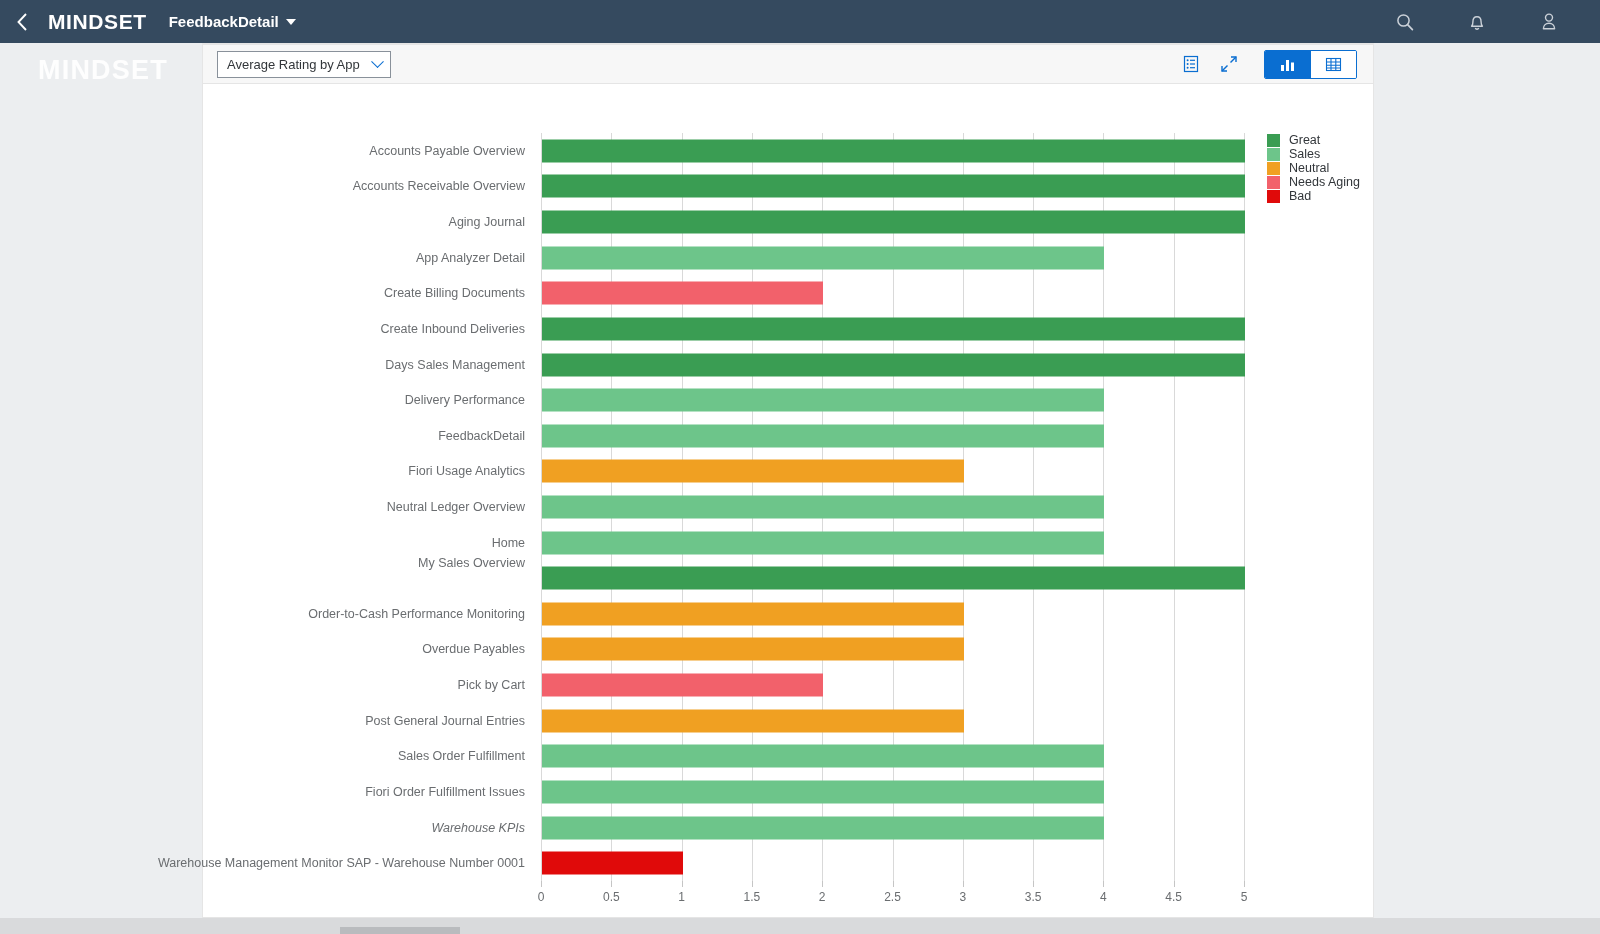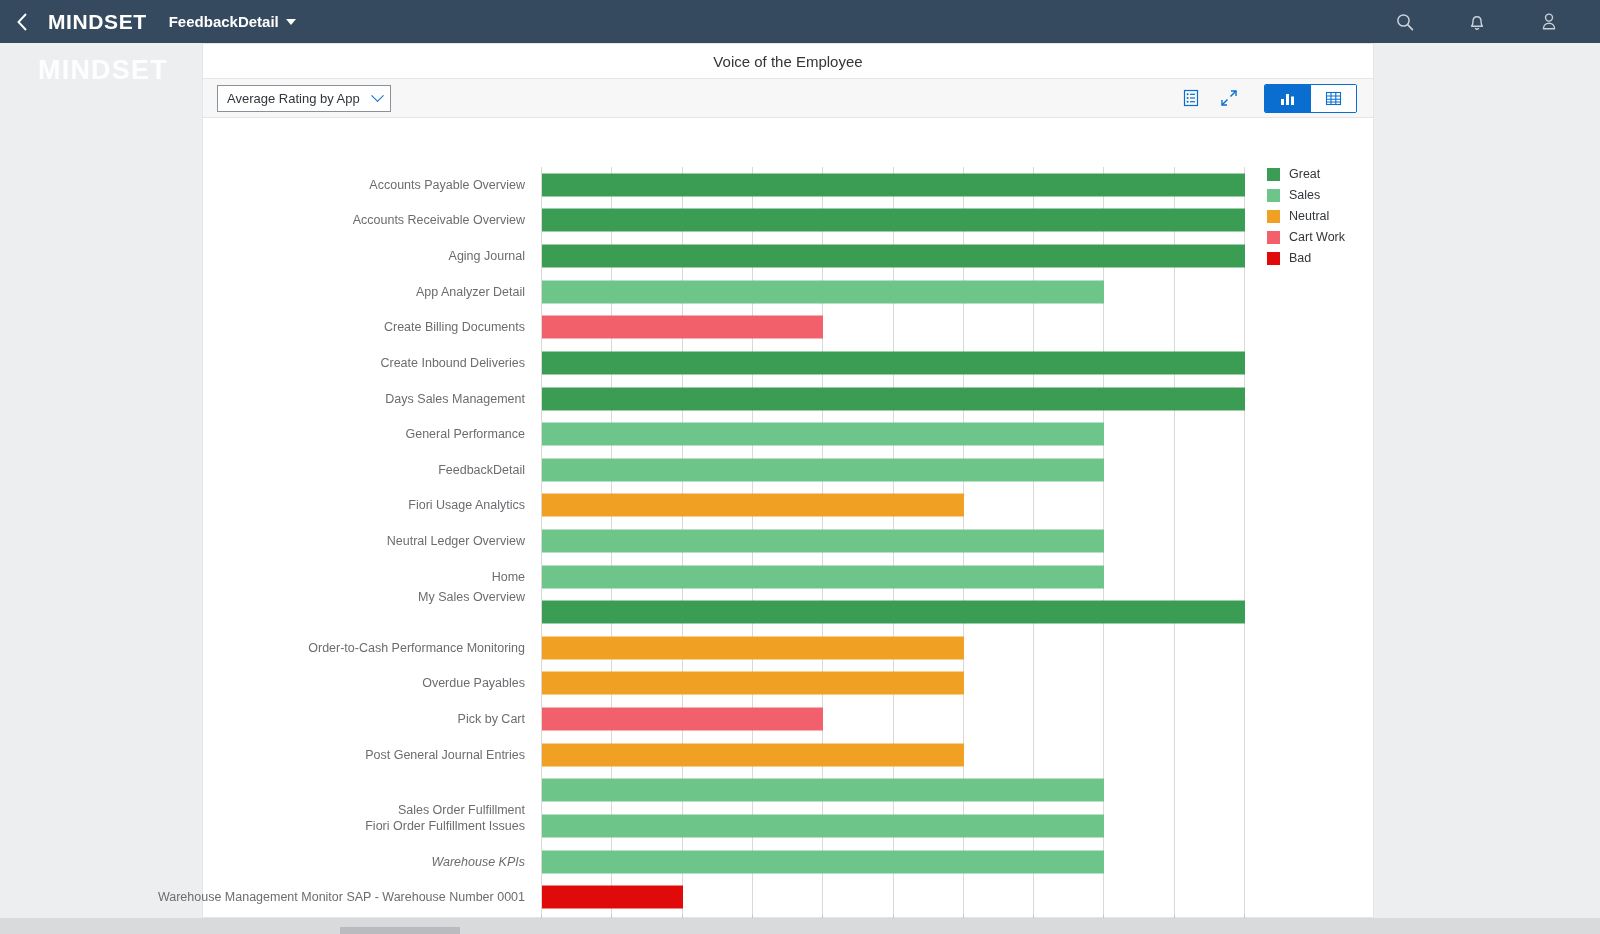--- a/index.html
+++ b/index.html
@@ -167,21 +167,21 @@
   .xtick-label {
     position: absolute; top: 9px;
     font-size: 12px; color: #6a6d70;
     transform: translateX(-50%);
     white-space: nowrap;
   }
 
   
   .legend {
     position: absolute; left: 1064px; top: 49px;
-    display: flex; flex-direction: column; gap: 7px;
+    display: flex; flex-direction: column; 
   }
   .legend-item { display: flex; align-items: center; gap: 9px; cursor: pointer; }
   .legend-swatch { width: 13px; height: 13px; flex: none; }
   .legend-text { font-size: 12.5px; color: #32363a; white-space: nowrap; }
 
   
   .bottom-strip {
     position: absolute; left: 0; bottom: 0;
     width: 1600px; height: 16px;
     background: #d9dadc;
@@ -228,23 +228,20 @@
       </div>
     </div>
   </div>
 
   <div class="left-brand">
     <div class="left-brand-logo">MINDSET</div>
   </div>
 
   <div class="card">
 
-    <div class="card-header">
-      <div class="card-title">Voice of the Employee</div>
-    </div>
 
     <div class="toolbar">
       <div class="dim-select">
         <span>Average Rating by App</span>
         <span class="chev"></span>
       </div>
 
       <div class="toolbar-right">
         <div class="tb-icon">
           <svg width="18" height="18" viewBox="0 0 18 18">
@@ -291,31 +288,31 @@
 
     <div class="chart-wrap">
       <div class="labels-col" id="labels-col">
           <div class="ylabel" style="top: 17.8095px;">Accounts Payable Overview</div>
           <div class="ylabel" style="top: 53.4286px;">Accounts Receivable Overview</div>
           <div class="ylabel" style="top: 89.0476px;">Aging Journal</div>
           <div class="ylabel" style="top: 124.667px;">App Analyzer Detail</div>
           <div class="ylabel" style="top: 160.286px;">Create Billing Documents</div>
           <div class="ylabel" style="top: 195.905px;">Create Inbound Deliveries</div>
           <div class="ylabel" style="top: 231.524px;">Days Sales Management</div>
-          <div class="ylabel" style="top: 267.143px;">General Performance</div>
+          <div class="ylabel" style="top: 267.143px;">Delivery Performance</div>
           <div class="ylabel" style="top: 302.762px;">FeedbackDetail</div>
           <div class="ylabel" style="top: 338.381px;">Fiori Usage Analytics</div>
           <div class="ylabel" style="top: 374px;">Neutral Ledger Overview</div>
           <div class="ylabel" style="top: 409.619px;">Home</div>
           <div class="ylabel" style="top: 430px;">My Sales Overview</div>
           <div class="ylabel" style="top: 480.857px;">Order-to-Cash Performance Monitoring</div>
           <div class="ylabel" style="top: 516.476px;">Overdue Payables</div>
           <div class="ylabel" style="top: 552.095px;">Pick by Cart</div>
           <div class="ylabel" style="top: 587.714px;">Post General Journal Entries</div>
-          <div class="ylabel" style="top: 623.333px; margin-top: 20px;">Sales Order Fulfillment</div>
+          <div class="ylabel" style="top: 623.333px;">Sales Order Fulfillment</div>
           <div class="ylabel" style="top: 658.952px;">Fiori Order Fulfillment Issues</div>
           <div class="ylabel" style="top: 694.571px; font-style: italic;">Warehouse KPIs</div>
           <div class="ylabel" style="top: 730.19px;">Warehouse Management Monitor SAP - Warehouse Number 0001</div>
         </div>
       <div class="plot" id="plot">
         <div class="plot-frame"></div>
       <div class="gridline" style="left: 0px;"></div>
           <div class="gridline" style="left: 70.3px;"></div>
           <div class="gridline" style="left: 140.6px;"></div>
           <div class="gridline" style="left: 210.9px;"></div>
@@ -380,21 +377,21 @@
           <div class="legend-item">
             <span class="legend-swatch" style="background: rgb(109, 197, 138);"></span>
             <span class="legend-text">Sales</span>
           </div>
           <div class="legend-item">
             <span class="legend-swatch" style="background: rgb(240, 160, 34);"></span>
             <span class="legend-text">Neutral</span>
           </div>
           <div class="legend-item">
             <span class="legend-swatch" style="background: rgb(242, 97, 107);"></span>
-            <span class="legend-text">Cart Work</span>
+            <span class="legend-text">Needs Aging</span>
           </div>
           <div class="legend-item">
             <span class="legend-swatch" style="background: rgb(224, 10, 10);"></span>
             <span class="legend-text">Bad</span>
           </div>
         </div>
     </div>
   </div>
 
   <div class="bottom-strip">

